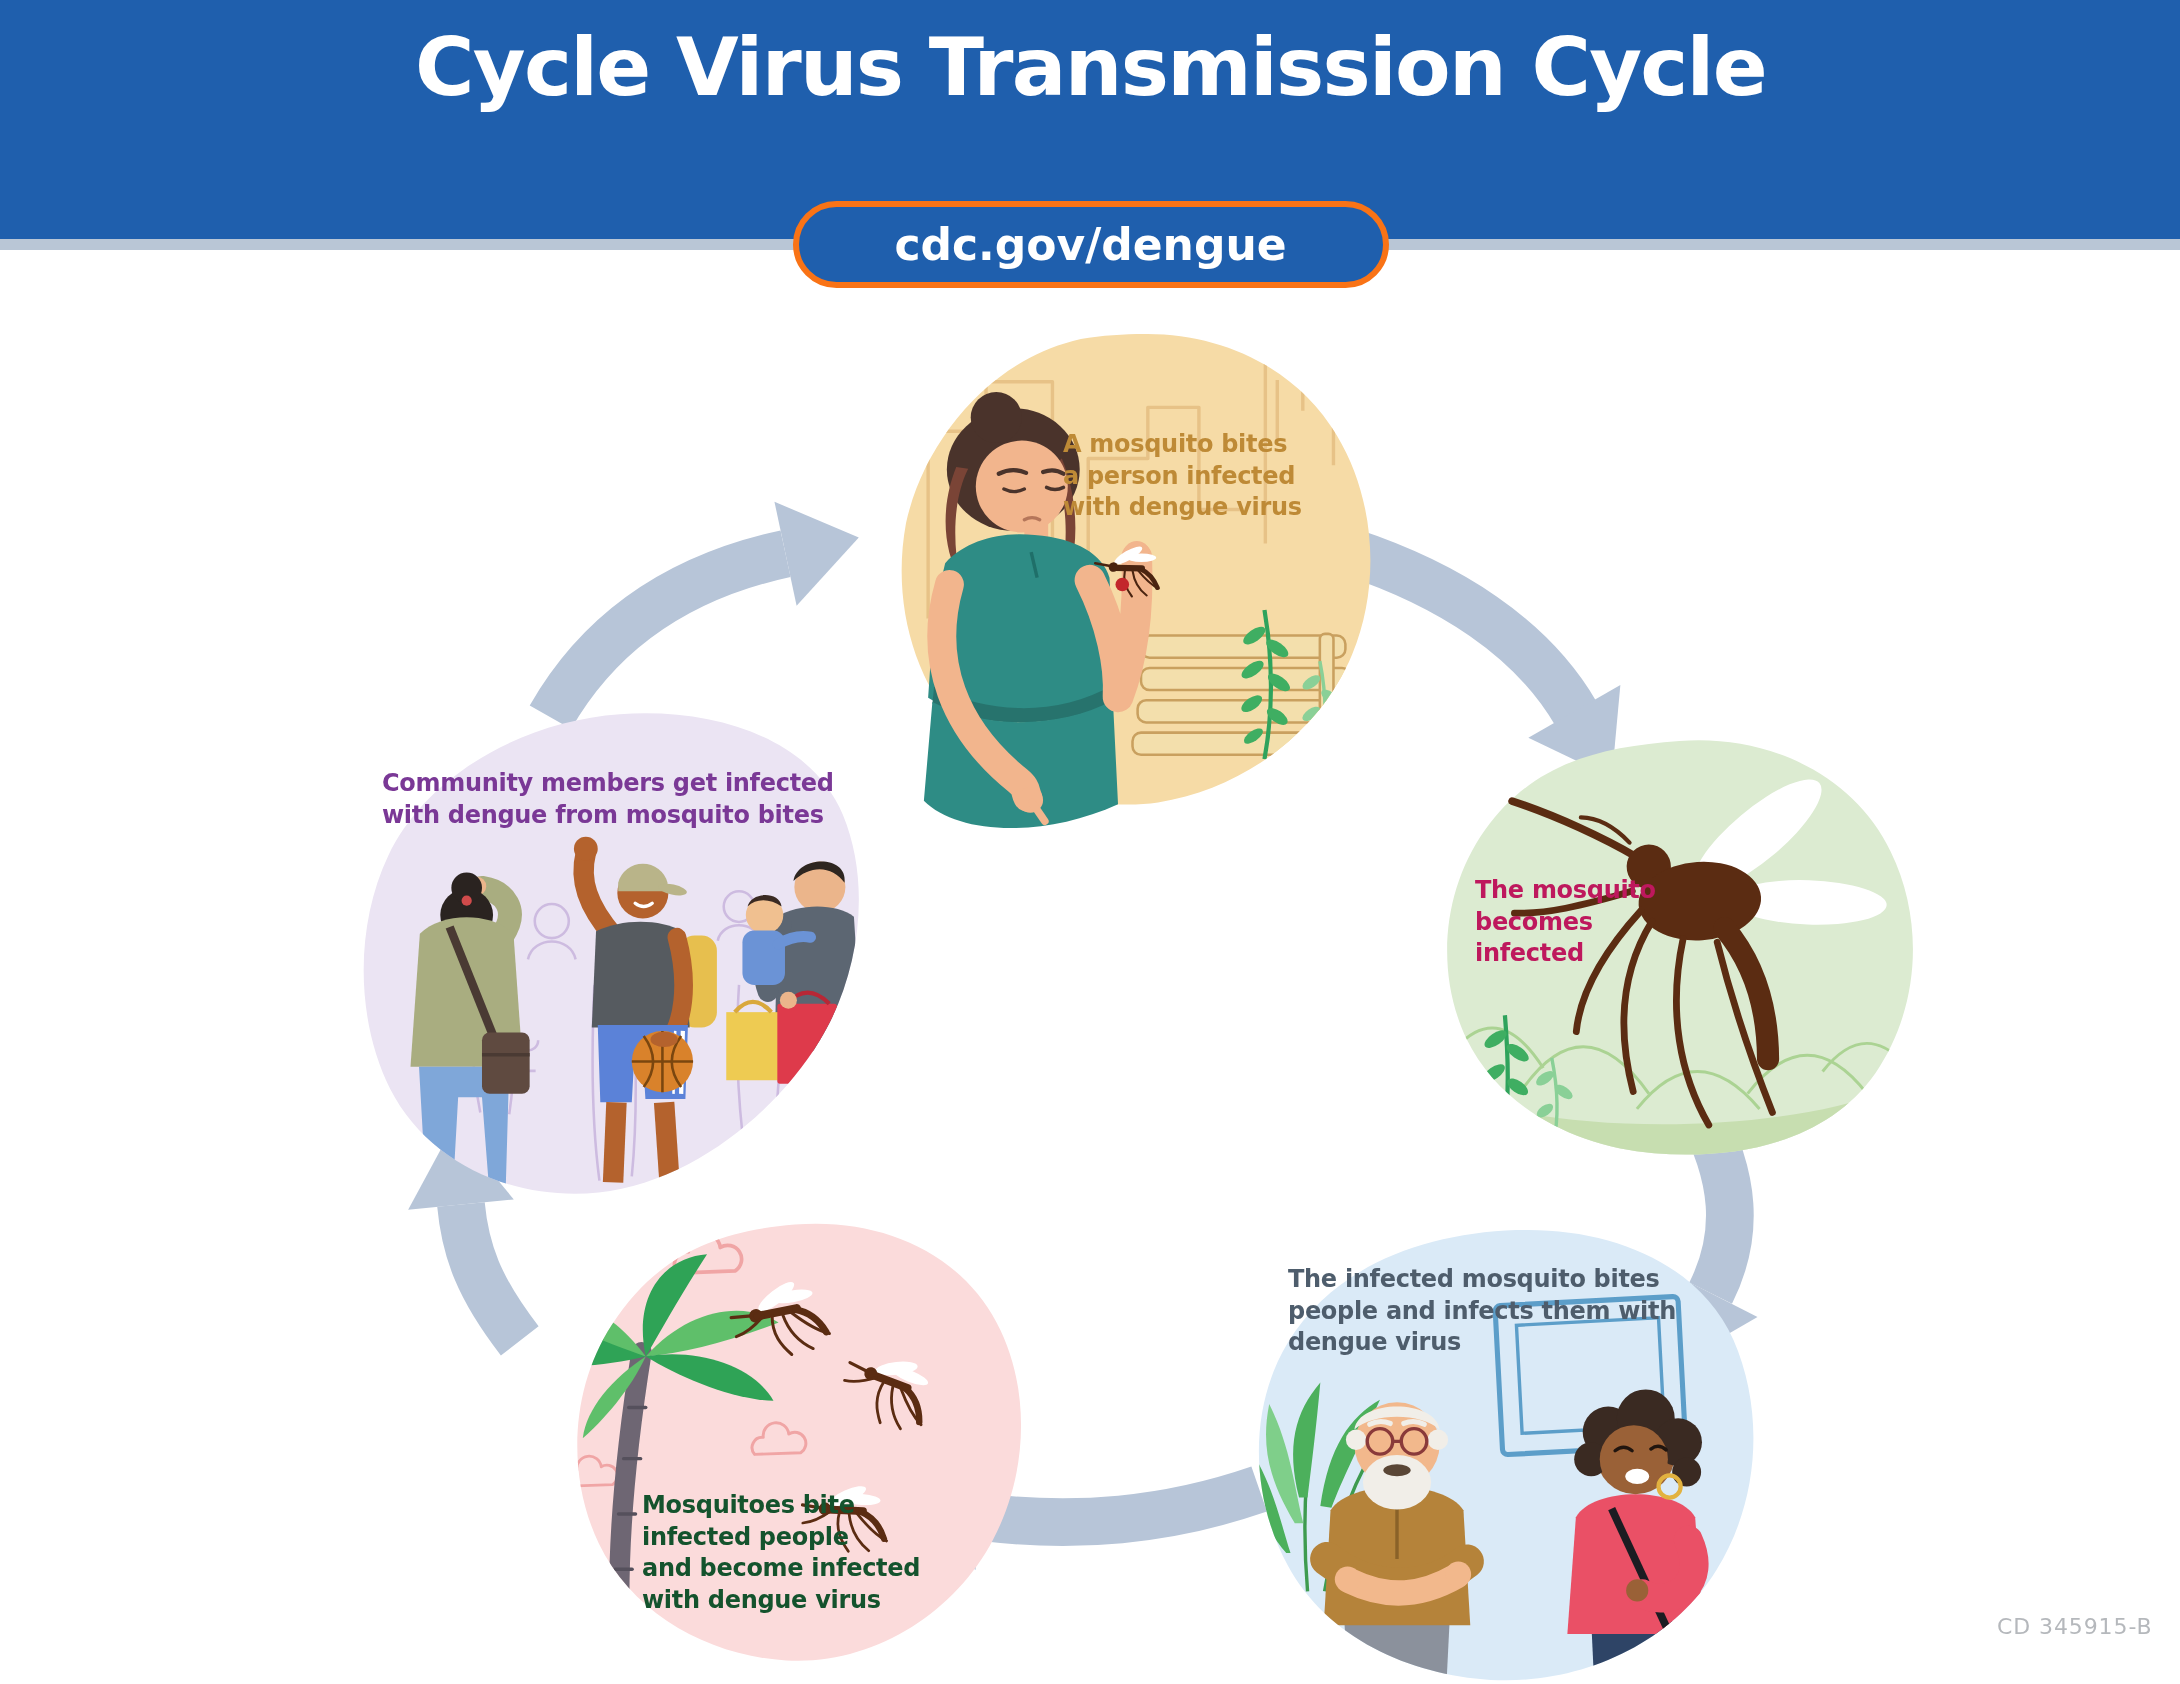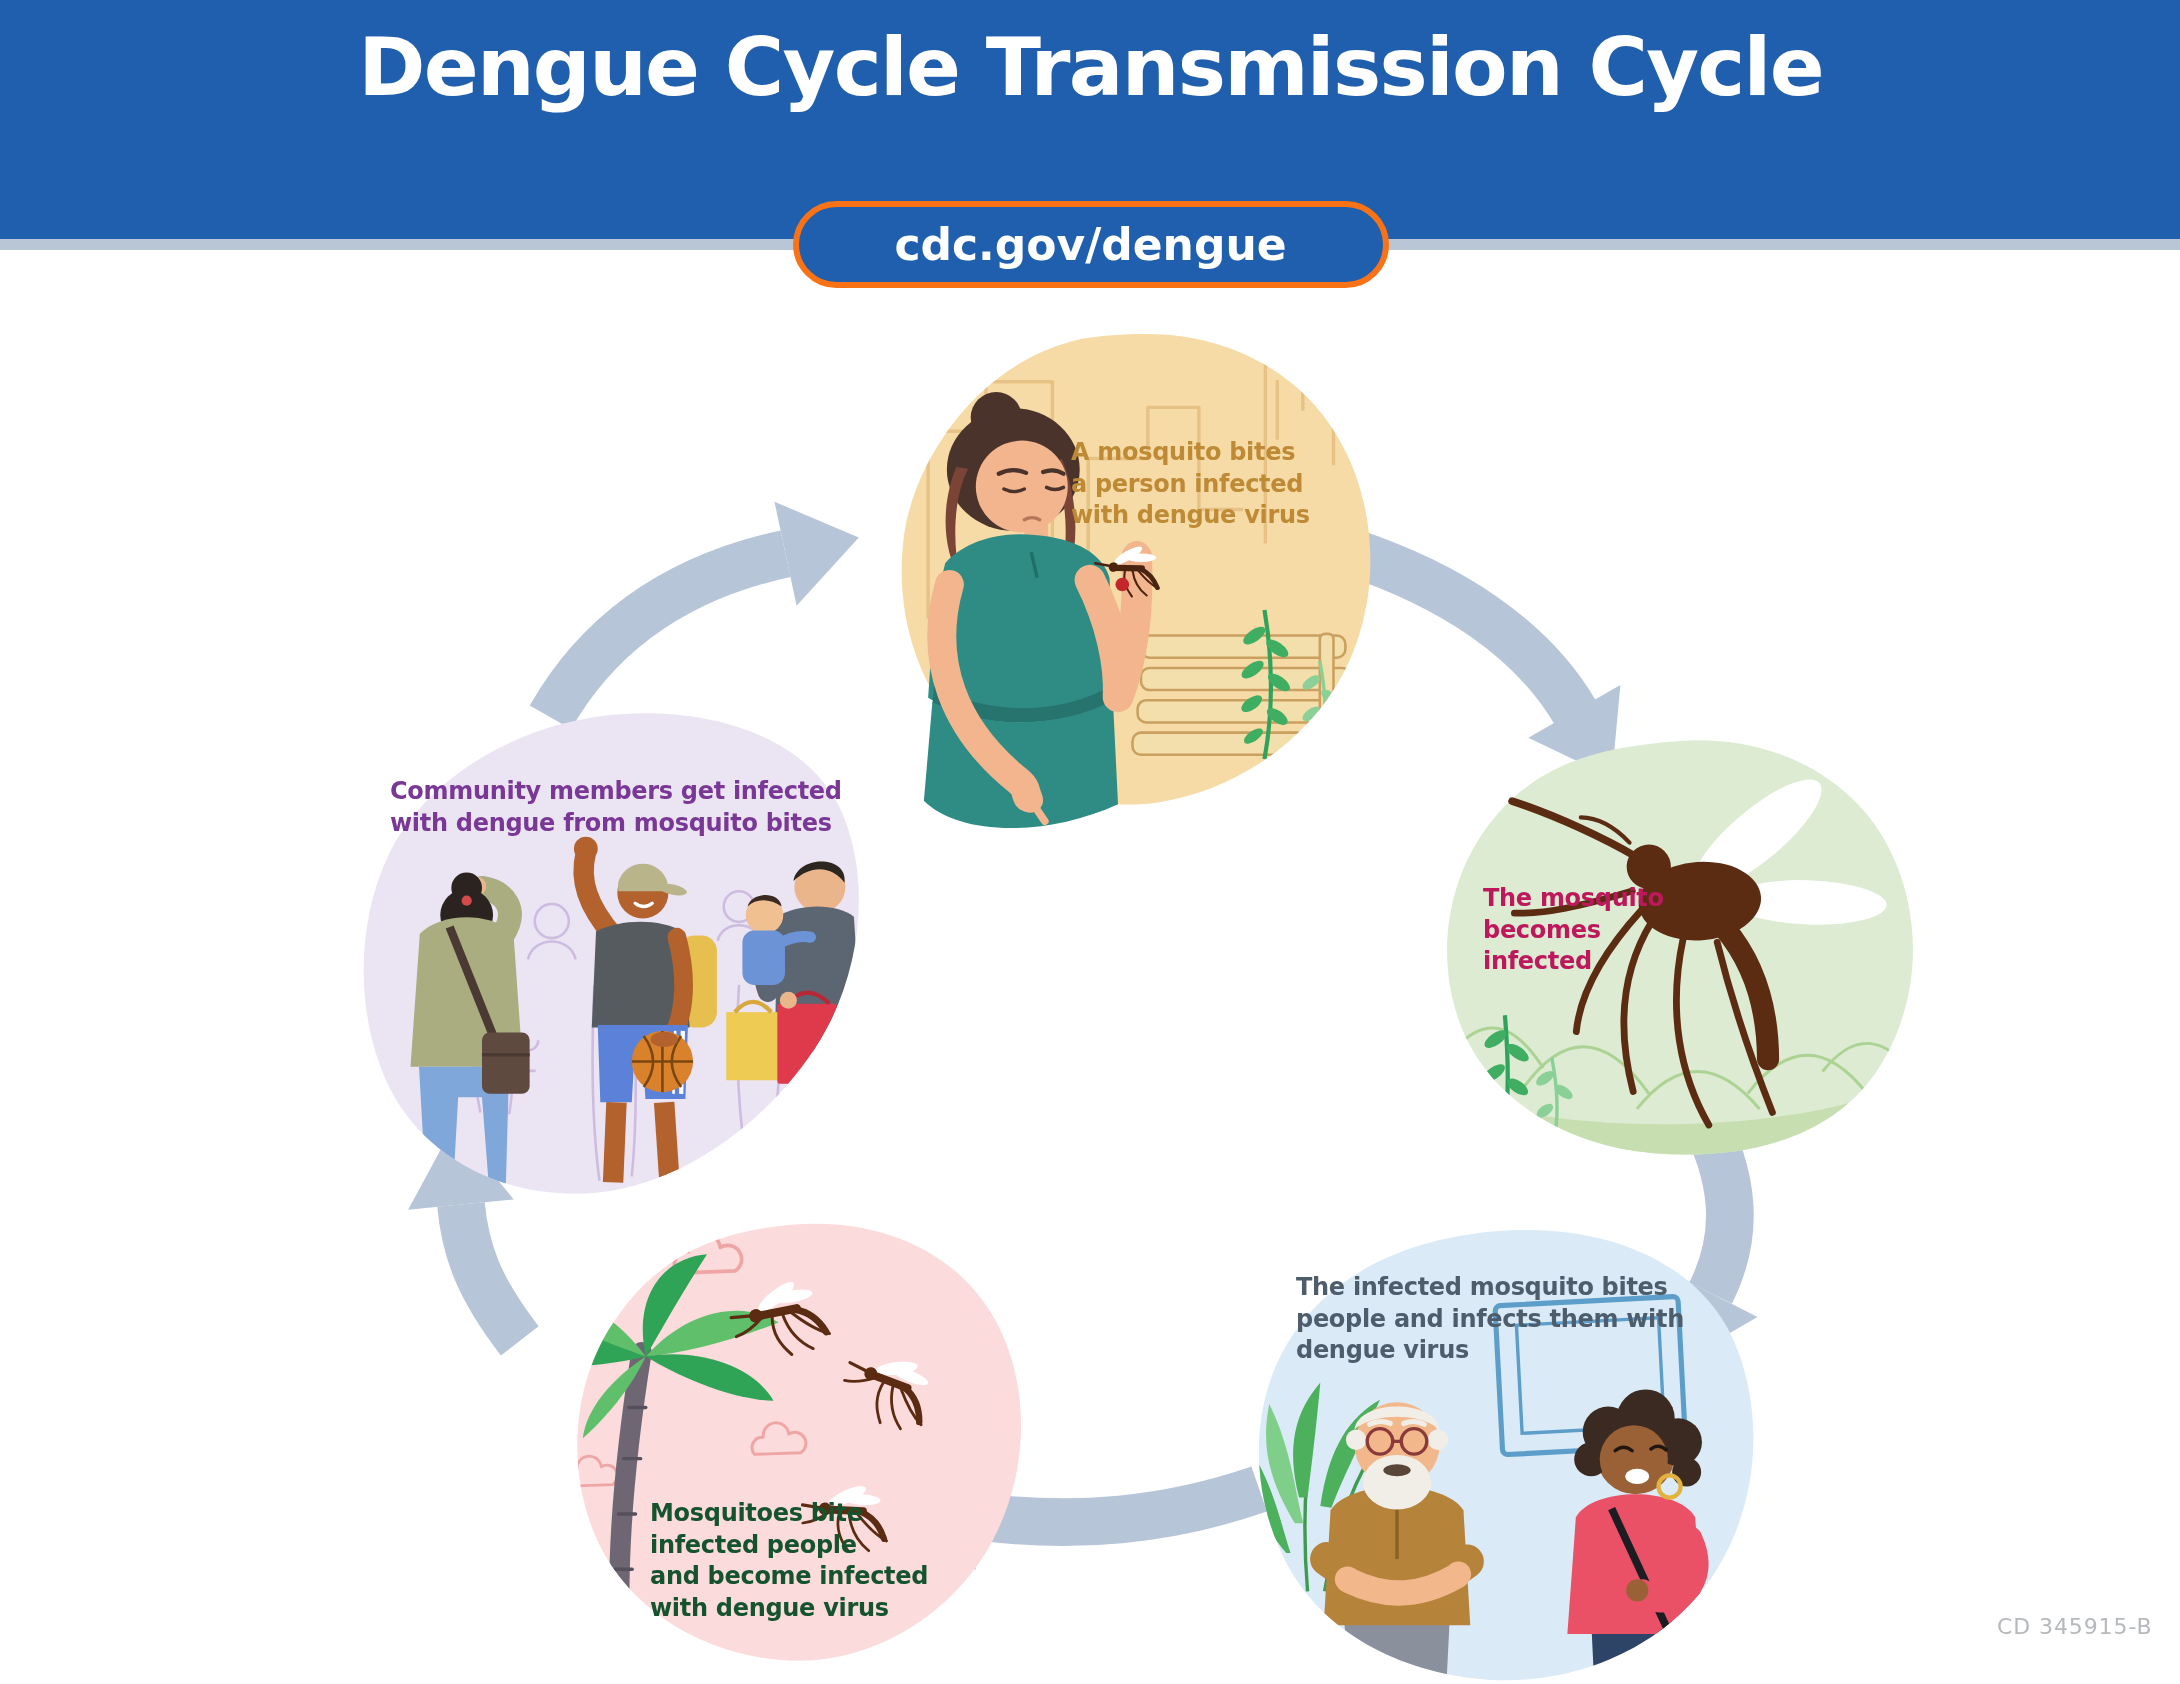--- a/index.html
+++ b/index.html
@@ -19,21 +19,21 @@
     width:596px;height:87px;box-sizing:border-box;border:6px solid #f97316;
     border-radius:46px;background:#1F5FAD;display:flex;align-items:center;justify-content:center;
     z-index:6;cursor:pointer;
   }
   .url-badge span{color:#ffffff;font-size:44px;font-weight:bold;}
   
   .arrows{position:absolute;left:0;top:0;z-index:1;}
   .stage{position:absolute;z-index:2;}
   .stage svg{display:block;}
   .caption{
-    position:absolute;margin:8px;white-space:pre-line;font-size:24px;font-weight:bold;
+    position:absolute;margin:0;white-space:pre-line;font-size:24px;font-weight:bold;
     line-height:1.32;letter-spacing:-0.3px;width:477px;z-index:3;
   }
   .cap-1{left:186px;top:100px;color:#BE8A36;}
   .cap-2{left:51px;top:141px;color:#be185d;}
   .cap-3{left:53px;top:39px;color:#4E5D6C;}
   .cap-4{left:90px;top:274px;color:#14532d;}
   .cap-5{left:43px;top:64px;color:#7A3896;}
   .stage-1{left:877px;top:329px;}
   .stage-2{left:1424px;top:734px;}
   .stage-3{left:1235px;top:1225px;}
@@ -43,21 +43,21 @@
   .cdc-logo{position:absolute;left:61px;top:1491px;z-index:4;}
   .doc-code{position:absolute;left:1997px;top:1606px;font-size:22px;color:#B5B8BC;letter-spacing:0.9px;margin-top:8px;}
 </style>
 </head>
 <body>
 
 <div class="poster">
 
   <div class="banner"></div>
   <div class="banner-strip"></div>
-  <h1 class="poster-title">Dengue Cycle Transmission Cycle</h1>
+  <h1 class="poster-title">Cycle Virus Transmission Cycle</h1>
   <div class="url-badge">
     <span>cdc.gov/dengue</span>
   </div>
 
   <svg class="arrows" width="2181" height="1685" viewBox="0 0 2560 1978">
     <g fill="#B7C5D8" stroke="#B7C5D8" stroke-width="56" stroke-linecap="butt">
       <g>
         <path d="M1585,648 C1700,686 1798,748 1850,838" fill="none"></path>
         <polygon points="1892,913 1794,866 1902,804" stroke="none"></polygon>
       </g>

